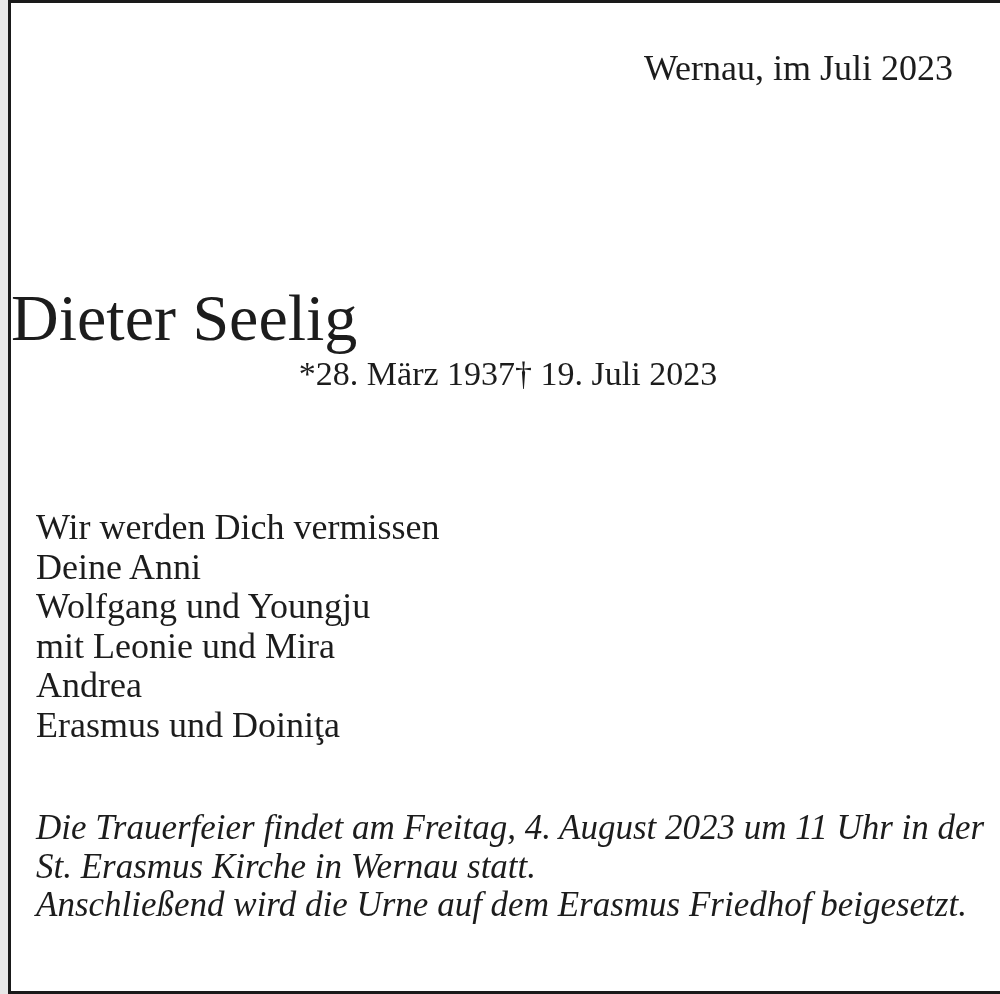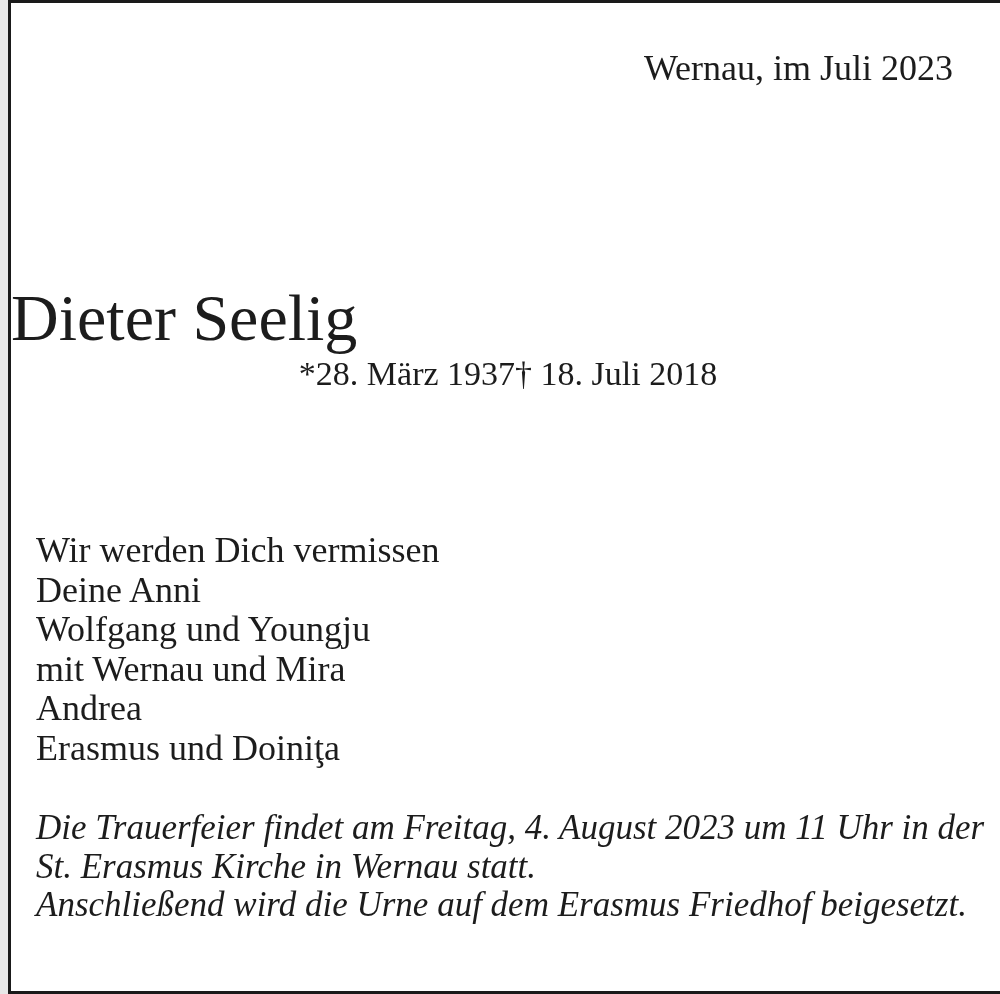--- a/index.html
+++ b/index.html
@@ -50,21 +50,21 @@
     left: 0;
     width: 100%;
     display: flex;
     justify-content: center;
     font-size: 34px;
     line-height: 40px;
   }
   .dates-row span { white-space: pre; }
   .farewell-block {
     position: absolute;
-    top: 528px;
+    top: 505px;
     left: 25px;
     font-size: 36px;
     line-height: 39.5px;
   }
   .farewell-block .line { white-space: pre; }
   .service-block {
     position: absolute;
     top: 806px;
     left: 25px;
     font-size: 35px;
@@ -78,28 +78,28 @@
 
 <div class="page">
 
   <div class="dateline">Wernau, im Juli 2023</div>
 
 
   <div class="deceased-name">Dieter Seelig</div>
 
   <div class="dates-row">
     <span>*28. März 1937</span>
-    <span>† 18. Juli 2018</span>
+    <span>† 19. Juli 2023</span>
   </div>
 
   <div class="farewell-block">
       <div class="line">Wir werden Dich vermissen</div>
       <div class="line">Deine Anni</div>
       <div class="line">Wolfgang und Youngju</div>
-      <div class="line">mit Wernau und Mira</div>
+      <div class="line">mit Leonie und Mira</div>
       <div class="line">Andrea</div>
       <div class="line">Erasmus und Doiniţa</div>
     </div>
 
   <div class="service-block">
       <div class="line">Die Trauerfeier findet am Freitag, 4. August 2023 um 11 Uhr in der</div>
       <div class="line">St. Erasmus Kirche in Wernau statt.</div>
       <div class="line">Anschließend wird die Urne auf dem Erasmus Friedhof beigesetzt.</div>
     </div>
 

